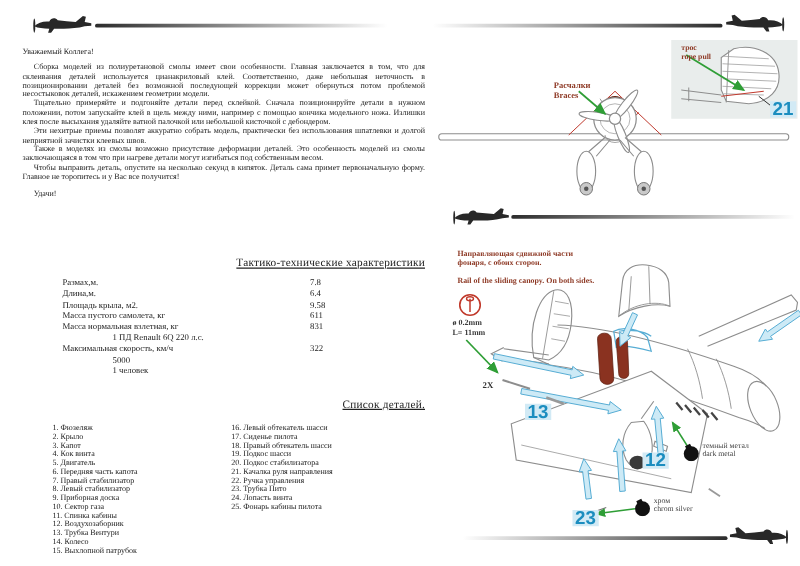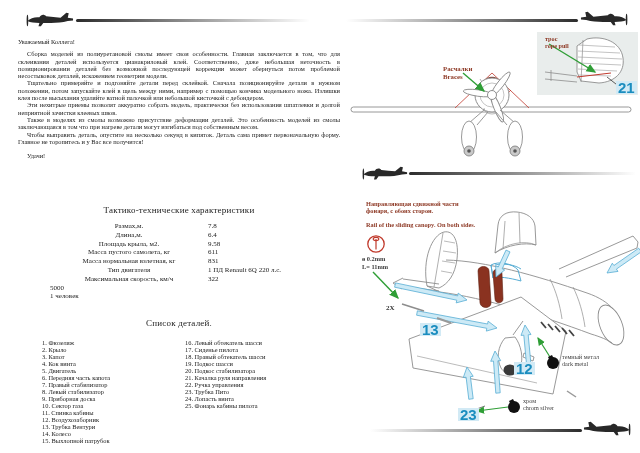--- a/index.html
+++ b/index.html
@@ -9,25 +9,25 @@
   
   .rule{height:3px;border-radius:2px;}
   .rule.d2t{background:linear-gradient(to right,#2c2c2c 0%,rgba(44,44,44,0) 100%);}
   .rule.t2d{background:linear-gradient(to right,rgba(44,44,44,0) 0%,#2c2c2c 100%);}
   
   .intro{left:18px;top:38px;width:322px;font-size:6.4px;line-height:7.3px;text-align:justify;}
   .intro .greet{margin:0 0 5px 0;}
   .intro p.para{margin:0;text-indent:9px;}
   .intro p.para:last-child{margin-top:7px;}
   
-  .sec-title{width:322px;text-align:center;font-size:9px;letter-spacing:.2px;}
+  .sec-title{width:322px;text-align:right;font-size:9px;letter-spacing:.2px;text-decoration:underline;}
   .specs{left:50px;top:222px;width:282px;font-size:7px;}
   .spec-row{display:flex;line-height:8.8px;}
-  .spec-row .lbl{width:158px;text-align:center;}
-  .spec-row .val{flex:1;}
+  .spec-row .lbl{width:158px;}
+  .spec-row .val{flex:1;margin-left:40px;}
   
   .plist{font-size:6.4px;line-height:7.0px;}
   .plist div{white-space:nowrap;}
   
   .dk-red{color:#8e3a26;font-weight:bold;}
   .lab-sm{font-size:6.8px;line-height:7.8px;}
   .note{font-size:6.3px;line-height:7.2px;width:114px;}
   .wire{font-size:6.4px;line-height:7.6px;font-weight:bold;color:#3c3c3c;}
   .qty{font-size:7px;font-weight:bold;color:#333;}
   .chip{font-family:"Liberation Sans","DejaVu Sans",sans-serif;font-weight:bold;
@@ -90,21 +90,20 @@
         <span class="lbl">Масса пустого самолета, кг</span>
         <span class="val">611</span>
       </div>
 
       <div class="spec-row">
         <span class="lbl">Масса нормальная взлетная, кг</span>
         <span class="val">831</span>
       </div>
 
       <div class="spec-row">
-        <span class="lbl">Тип двигателя</span>
         <span class="val">1 ПД Renault 6Q  220 л.с.</span>
       </div>
 
       <div class="spec-row">
         <span class="lbl">Максимальная скорость, км/ч</span>
         <span class="val">322</span>
       </div>
 
       <div class="spec-row">
         <span class="val">5000</span>

